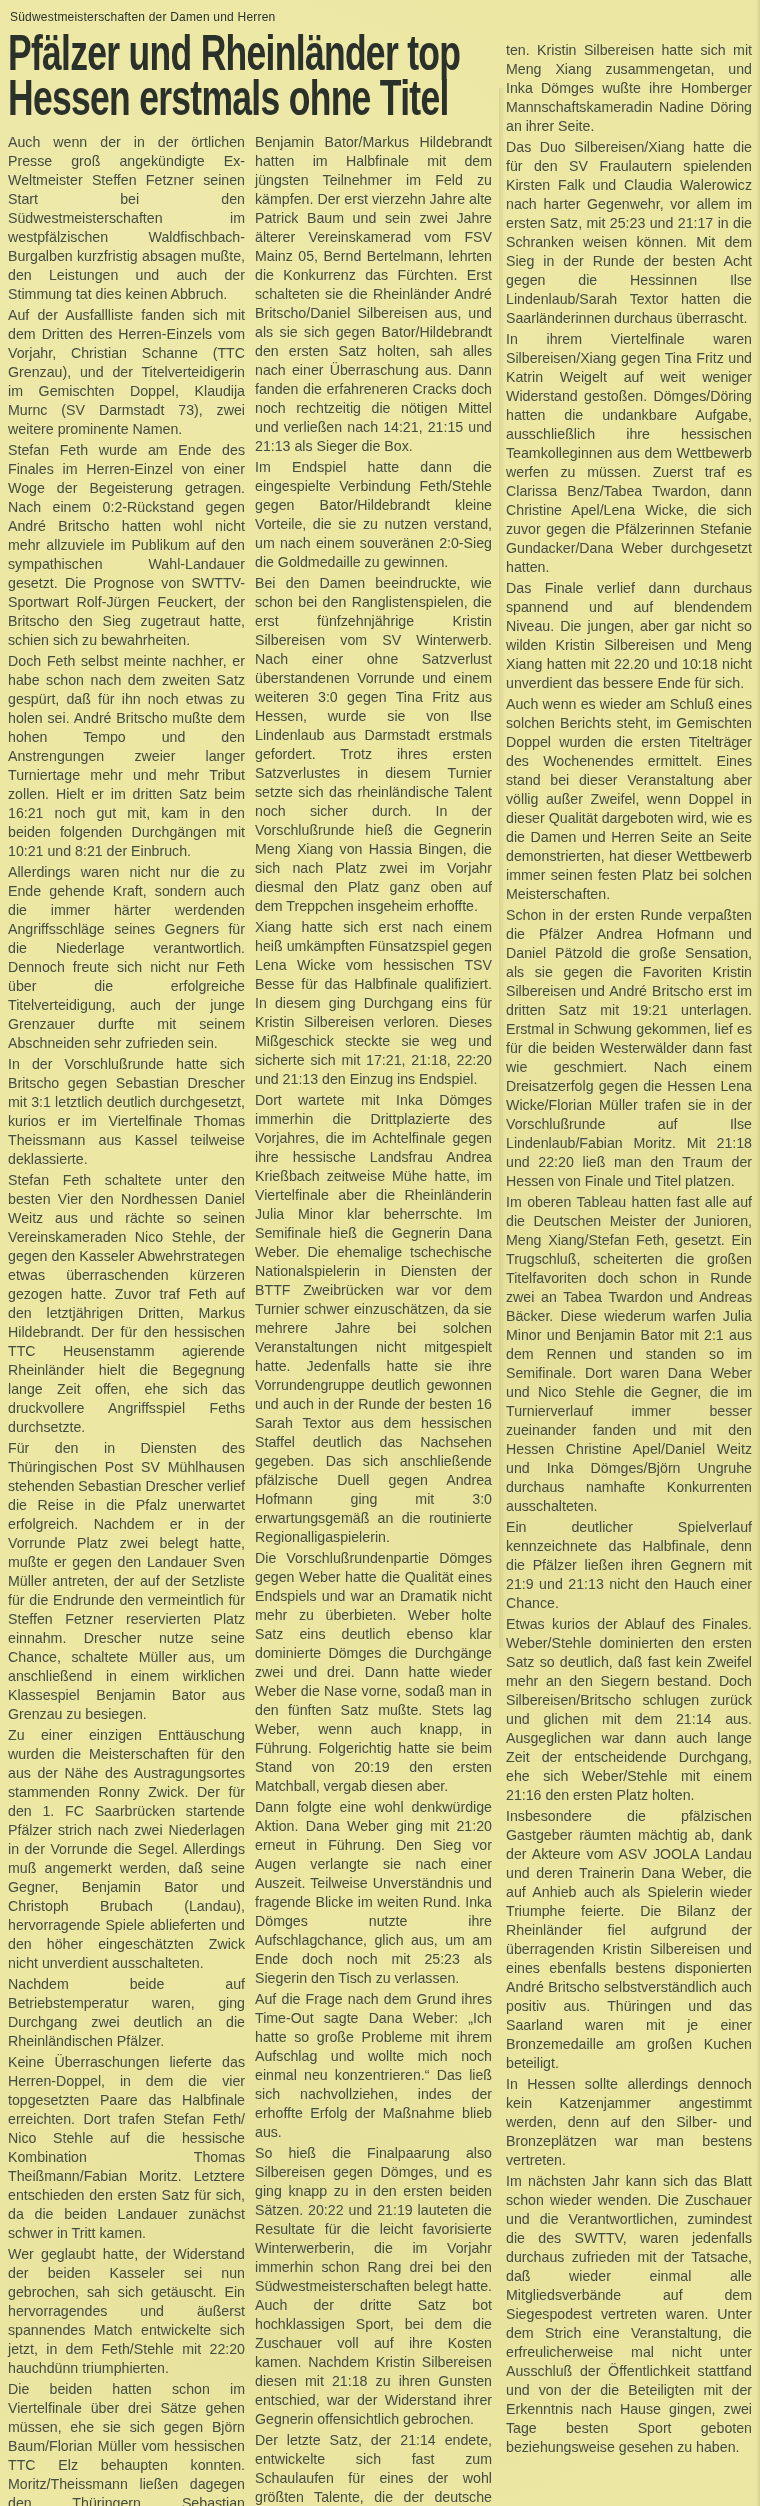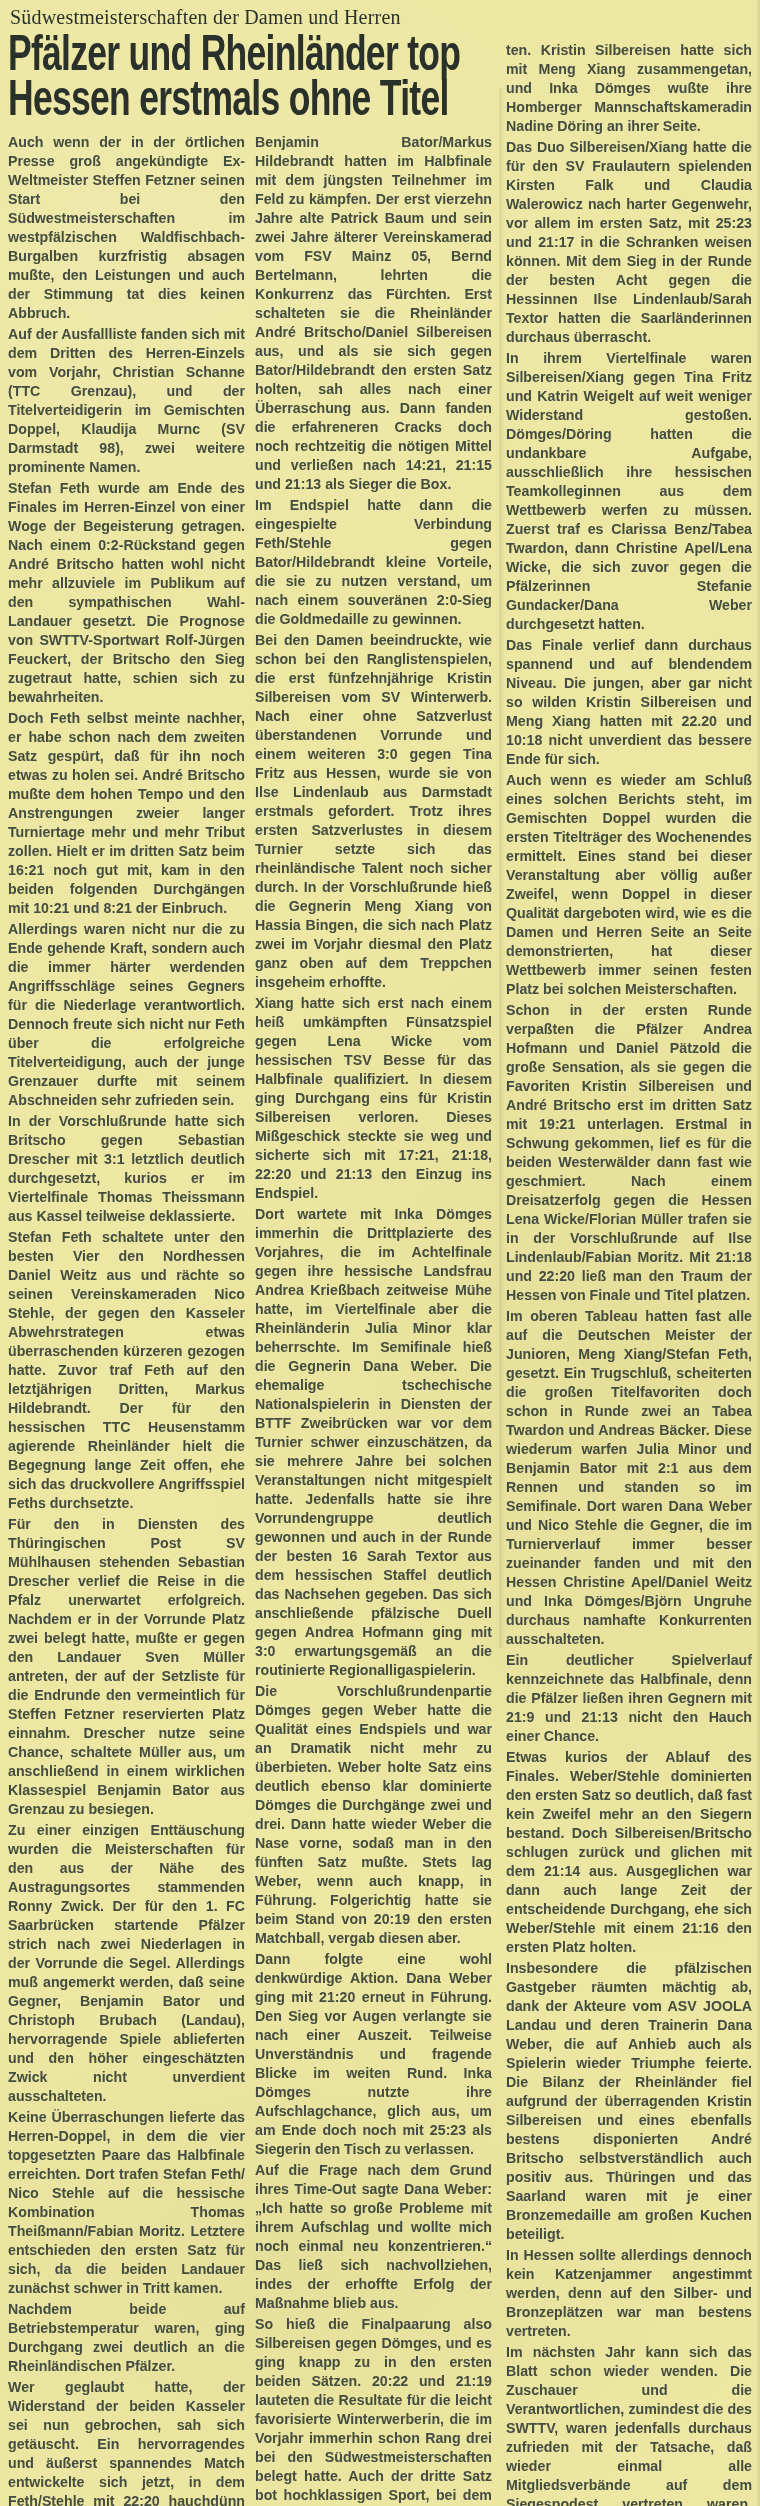--- a/index.html
+++ b/index.html
@@ -12,25 +12,24 @@
     overflow:hidden;
     background-color: var(--paper, #ece7a2);
     background-image:
       radial-gradient(ellipse 900px 600px at 20% 10%, rgba(255,255,255,0.10), rgba(255,255,255,0) 60%),
       radial-gradient(ellipse 700px 900px at 85% 55%, rgba(120,110,40,0.07), rgba(120,110,40,0) 65%),
       radial-gradient(ellipse 800px 500px at 40% 90%, rgba(110,100,30,0.06), rgba(110,100,30,0) 60%);
     font-family:"Liberation Sans","DejaVu Sans",sans-serif;
     color: var(--ink, #454c40);
   }
   .kicker {
-    font-size:20px; line-height:20px;
+    font-size:12px; line-height:20px;
     color: var(--headline-ink, #2a302a);
     margin:2px 0 3px 2px;
     letter-spacing:0.2px;
-    font-family:Liberation Serif, serif;
   }
   .content-row { display:flex; gap:14px; }
   .left-block { flex:0 0 484px; width:484px; }
   .headline { margin:1px 0 12px 0; }
   .headline-line {
     font-weight:bold;
     font-size:50px;
     line-height:45px;
     letter-spacing:-1px;
     white-space:nowrap;
@@ -40,21 +39,21 @@
   }
   .two-cols { display:flex; gap:10px; }
   .col { flex:0 0 237px; width:237px; }
   .col3 { flex:1 1 auto; min-width:0; padding-top:11px; }
   p.para {
     margin:0 0 2px 0;
     font-size:14.2px;
     line-height:19px;
     text-align:justify;
     text-justify:inter-word;
-    hyphens:auto;font-weight:bold; -webkit-hyphens:auto;
+    hyphens:auto; -webkit-hyphens:auto;
   }
   .scan-gutter-shadow {
     position:absolute;
     left:499px; top:88px;
     width:6px; height:1560px;
     background:linear-gradient(to right, rgba(40,40,20,0.10), rgba(40,40,20,0));
     pointer-events:none;
   }
   .scan-edge-right {
     position:absolute;
@@ -73,30 +72,30 @@
   <div class="content-row">
 
     <div class="left-block">
       <div class="headline">
         <div class="headline-line">Pfälzer und Rheinländer top</div>
         <div class="headline-line">Hessen erstmals ohne Titel</div>
       </div>
       <div class="two-cols">
         <div class="col">
             <p class="para" lang="de">Auch wenn der in der örtlichen Presse groß angekündigte Ex-Weltmeister Steffen Fetzner seinen Start bei den Südwestmeisterschaften im westpfälzischen Waldfischbach-Burgalben kurzfristig absagen mußte, den Leistungen und auch der Stimmung tat dies keinen Abbruch.</p>
-            <p class="para" lang="de">Auf der Ausfallliste fanden sich mit dem Dritten des Herren-Einzels vom Vorjahr, Christian Schanne (TTC Grenzau), und der Titelverteidigerin im Gemischten Doppel, Klaudija Murnc (SV Darmstadt 98), zwei weitere prominente Namen.</p>
+            <p class="para" lang="de">Auf der Ausfallliste fanden sich mit dem Dritten des Herren-Einzels vom Vorjahr, Christian Schanne (TTC Grenzau), und der Titelverteidigerin im Gemischten Doppel, Klaudija Murnc (SV Darmstadt 73), zwei weitere prominente Namen.</p>
             <p class="para" lang="de">Stefan Feth wurde am Ende des Finales im Herren-Einzel von einer Woge der Begeisterung getragen. Nach einem 0:2-Rückstand gegen André Britscho hatten wohl nicht mehr allzuviele im Publikum auf den sympathischen Wahl-Landauer gesetzt. Die Prognose von SWTTV-Sportwart Rolf-Jürgen Feuckert, der Britscho den Sieg zugetraut hatte, schien sich zu bewahrheiten.</p>
             <p class="para" lang="de">Doch Feth selbst meinte nachher, er habe schon nach dem zweiten Satz gespürt, daß für ihn noch etwas zu holen sei. André Britscho mußte dem hohen Tempo und den Anstrengungen zweier langer Turniertage mehr und mehr Tribut zollen. Hielt er im dritten Satz beim 16:21 noch gut mit, kam in den beiden folgenden Durchgängen mit 10:21 und 8:21 der Einbruch.</p>
             <p class="para" lang="de">Allerdings waren nicht nur die zu Ende gehende Kraft, sondern auch die immer härter werdenden Angriffsschläge seines Gegners für die Niederlage verantwortlich. Dennoch freute sich nicht nur Feth über die erfolgreiche Titelverteidigung, auch der junge Grenzauer durfte mit seinem Abschneiden sehr zufrieden sein.</p>
             <p class="para" lang="de">In der Vorschlußrunde hatte sich Britscho gegen Sebastian Drescher mit 3:1 letztlich deutlich durchgesetzt, kurios er im Viertelfinale Thomas Theissmann aus Kassel teilweise deklassierte.</p>
             <p class="para" lang="de">Stefan Feth schaltete unter den besten Vier den Nordhessen Daniel Weitz aus und rächte so seinen Vereinskameraden Nico Stehle, der gegen den Kasseler Abwehrstrategen etwas überraschenden kürzeren gezogen hatte. Zuvor traf Feth auf den letztjährigen Dritten, Markus Hildebrandt. Der für den hessischen TTC Heusenstamm agierende Rheinländer hielt die Begegnung lange Zeit offen, ehe sich das druckvollere Angriffsspiel Feths durchsetzte.</p>
             <p class="para" lang="de">Für den in Diensten des Thüringischen Post SV Mühlhausen stehenden Sebastian Drescher verlief die Reise in die Pfalz unerwartet erfolgreich. Nachdem er in der Vorrunde Platz zwei belegt hatte, mußte er gegen den Landauer Sven Müller antreten, der auf der Setzliste für die Endrunde den vermeintlich für Steffen Fetzner reservierten Platz einnahm. Drescher nutze seine Chance, schaltete Müller aus, um anschließend in einem wirklichen Klassespiel Benjamin Bator aus Grenzau zu besiegen.</p>
             <p class="para" lang="de">Zu einer einzigen Enttäuschung wurden die Meisterschaften für den aus der Nähe des Austragungsortes stammenden Ronny Zwick. Der für den 1. FC Saarbrücken startende Pfälzer strich nach zwei Niederlagen in der Vorrunde die Segel. Allerdings muß angemerkt werden, daß seine Gegner, Benjamin Bator und Christoph Brubach (Landau), hervorragende Spiele ablieferten und den höher eingeschätzten Zwick nicht unverdient ausschalteten.</p>
+            <p class="para" lang="de">Nachdem beide auf Betriebstemperatur waren, ging Durchgang zwei deutlich an die Rheinländischen Pfälzer.</p>
             <p class="para" lang="de">Keine Überraschungen lieferte das Herren-Doppel, in dem die vier topgesetzten Paare das Halbfinale erreichten. Dort trafen Stefan Feth/ Nico Stehle auf die hessische Kombination Thomas Theißmann/Fabian Moritz. Letztere entschieden den ersten Satz für sich, da die beiden Landauer zunächst schwer in Tritt kamen.</p>
-            <p class="para" lang="de">Nachdem beide auf Betriebstemperatur waren, ging Durchgang zwei deutlich an die Rheinländischen Pfälzer.</p>
             <p class="para" lang="de">Wer geglaubt hatte, der Widerstand der beiden Kasseler sei nun gebrochen, sah sich getäuscht. Ein hervorragendes und äußerst spannendes Match entwickelte sich jetzt, in dem Feth/Stehle mit 22:20 hauchdünn triumphierten.</p>
             <p class="para" lang="de">Die beiden hatten schon im Viertelfinale über drei Sätze gehen müssen, ehe sie sich gegen Björn Baum/Florian Müller vom hessischen TTC Elz behaupten konnten. Moritz/Theissmann ließen dagegen den Thüringern Sebastian Drescher/Alexander Schieke keine Chance.</p>
           </div>
         <div class="col">
             <p class="para" lang="de">Benjamin Bator/Markus Hildebrandt hatten im Halbfinale mit dem jüngsten Teilnehmer im Feld zu kämpfen. Der erst vierzehn Jahre alte Patrick Baum und sein zwei Jahre älterer Vereinskamerad vom FSV Mainz 05, Bernd Bertelmann, lehrten die Konkurrenz das Fürchten. Erst schalteten sie die Rheinländer André Britscho/Daniel Silbereisen aus, und als sie sich gegen Bator/Hildebrandt den ersten Satz holten, sah alles nach einer Überraschung aus. Dann fanden die erfahreneren Cracks doch noch rechtzeitig die nötigen Mittel und verließen nach 14:21, 21:15 und 21:13 als Sieger die Box.</p>
             <p class="para" lang="de">Im Endspiel hatte dann die eingespielte Verbindung Feth/Stehle gegen Bator/Hildebrandt kleine Vorteile, die sie zu nutzen verstand, um nach einem souveränen 2:0-Sieg die Goldmedaille zu gewinnen.</p>
             <p class="para" lang="de">Bei den Damen beeindruckte, wie schon bei den Ranglistenspielen, die erst fünfzehnjährige Kristin Silbereisen vom SV Winterwerb. Nach einer ohne Satzverlust überstandenen Vorrunde und einem weiteren 3:0 gegen Tina Fritz aus Hessen, wurde sie von Ilse Lindenlaub aus Darmstadt erstmals gefordert. Trotz ihres ersten Satzverlustes in diesem Turnier setzte sich das rheinländische Talent noch sicher durch. In der Vorschlußrunde hieß die Gegnerin Meng Xiang von Hassia Bingen, die sich nach Platz zwei im Vorjahr diesmal den Platz ganz oben auf dem Treppchen insgeheim erhoffte.</p>
             <p class="para" lang="de">Xiang hatte sich erst nach einem heiß umkämpften Fünsatzspiel gegen Lena Wicke vom hessischen TSV Besse für das Halbfinale qualifiziert. In diesem ging Durchgang eins für Kristin Silbereisen verloren. Dieses Mißgeschick steckte sie weg und sicherte sich mit 17:21, 21:18, 22:20 und 21:13 den Einzug ins Endspiel.</p>
             <p class="para" lang="de">Dort wartete mit Inka Dömges immerhin die Drittplazierte des Vorjahres, die im Achtelfinale gegen ihre hessische Landsfrau Andrea Krießbach zeitweise Mühe hatte, im Viertelfinale aber die Rheinländerin Julia Minor klar beherrschte. Im Semifinale hieß die Gegnerin Dana Weber. Die ehemalige tschechische Nationalspielerin in Diensten der BTTF Zweibrücken war vor dem Turnier schwer einzuschätzen, da sie mehrere Jahre bei solchen Veranstaltungen nicht mitgespielt hatte. Jedenfalls hatte sie ihre Vorrundengruppe deutlich gewonnen und auch in der Runde der besten 16 Sarah Textor aus dem hessischen Staffel deutlich das Nachsehen gegeben. Das sich anschließende pfälzische Duell gegen Andrea Hofmann ging mit 3:0 erwartungsgemäß an die routinierte Regionalligaspielerin.</p>
             <p class="para" lang="de">Die Vorschlußrundenpartie Dömges gegen Weber hatte die Qualität eines Endspiels und war an Dramatik nicht mehr zu überbieten. Weber holte Satz eins deutlich ebenso klar dominierte Dömges die Durchgänge zwei und drei. Dann hatte wieder Weber die Nase vorne, sodaß man in den fünften Satz mußte. Stets lag Weber, wenn auch knapp, in Führung. Folgerichtig hatte sie beim Stand von 20:19 den ersten Matchball, vergab diesen aber.</p>

